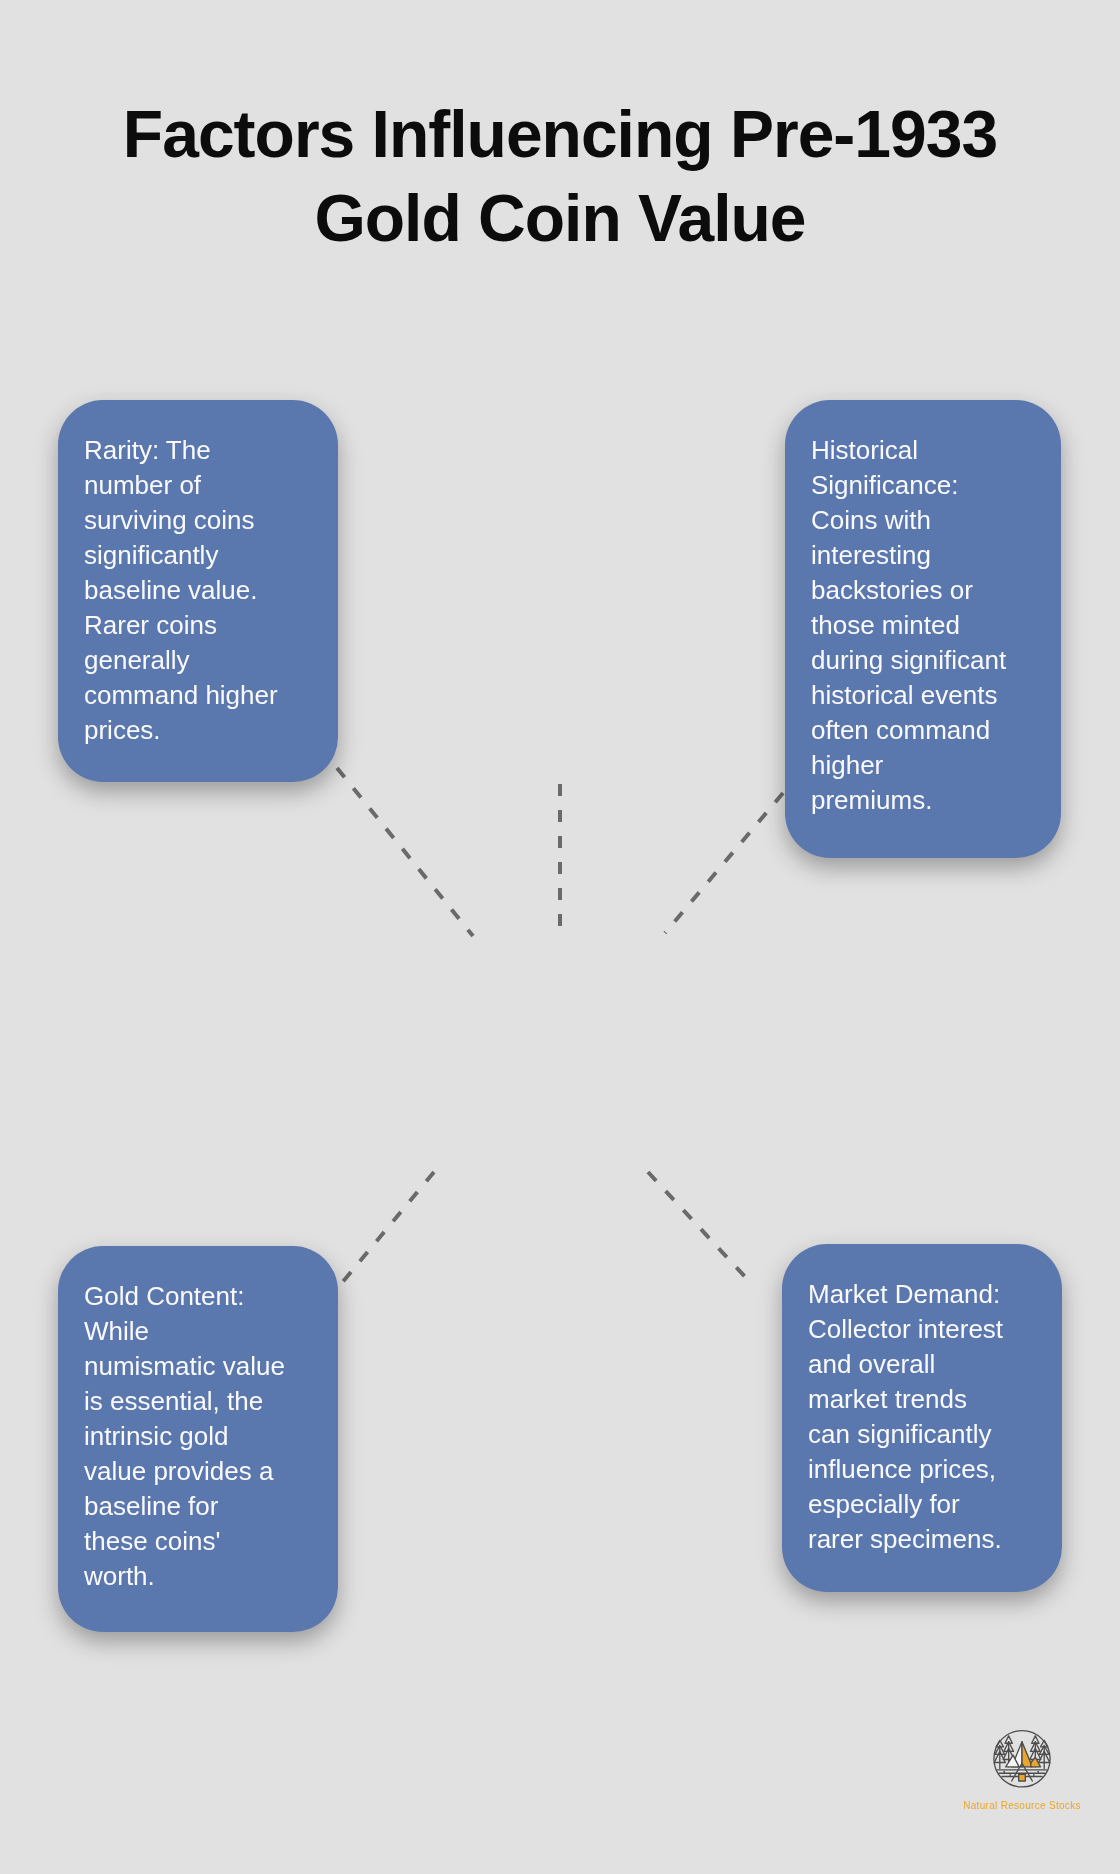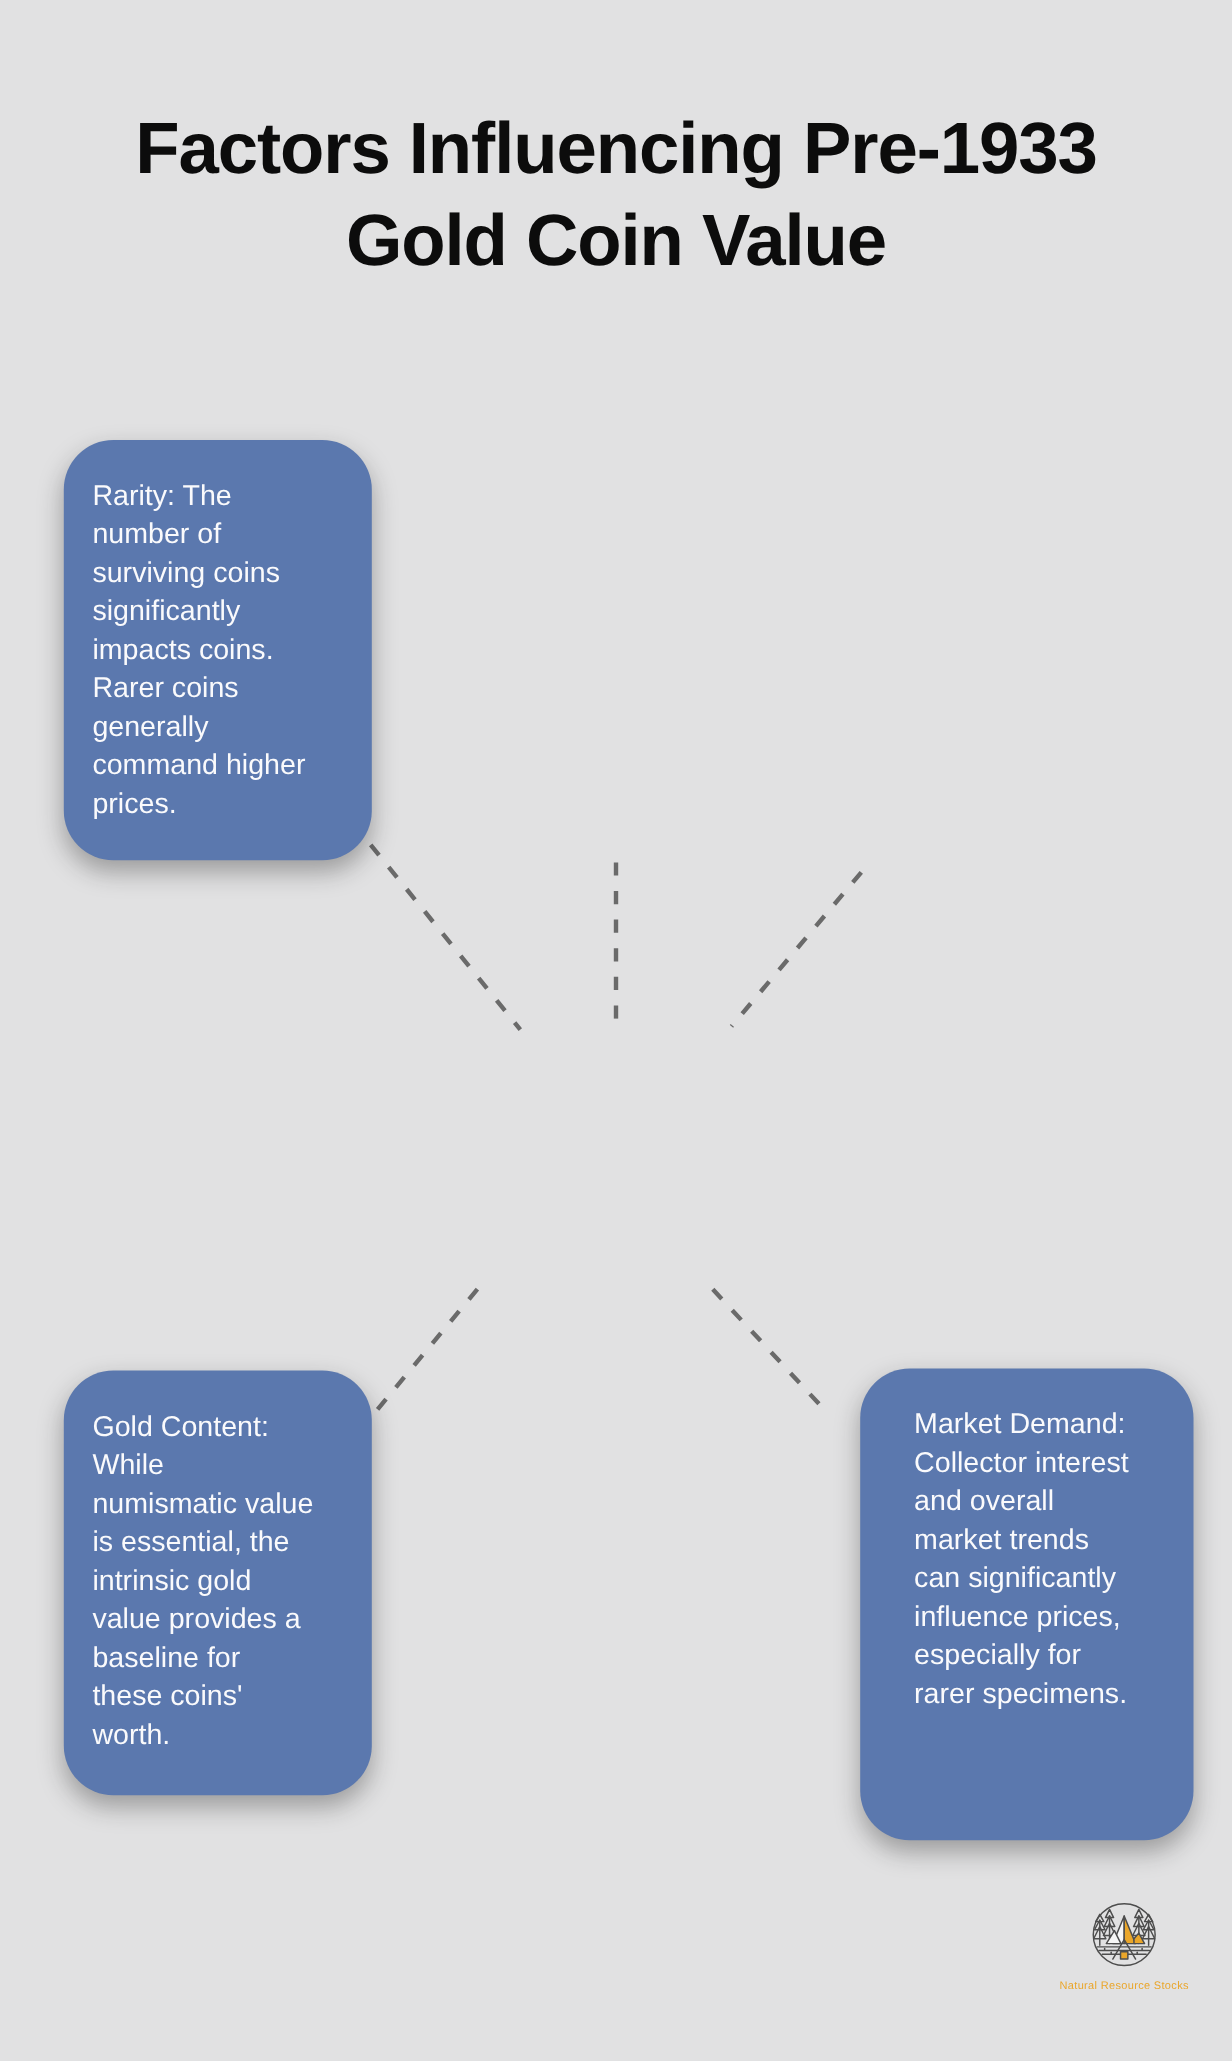--- a/index.html
+++ b/index.html
@@ -61,21 +61,21 @@
     padding:33px 26px;
     color:var(--card-text);
     font-size:26px;
     line-height:35px;
     white-space:pre-line;
   }
   .card-1{left:58px;  top:400px;  width:280px; height:382px;}
   .card-2{left:418px; top:400px;  width:280px; height:382px;}
   .card-3{left:785px; top:400px;  width:276px; height:458px;}
   .card-4{left:58px;  top:1246px; width:280px; height:386px;}
-  .card-5{left:782px; top:1244px; width:280px; height:429px;padding-left:23px;}
+  .card-5{left:782px; top:1244px; width:280px; height:348px;}
   .center-node{
     position:absolute;
     left:388px; top:934px;
     width:350px; height:238px;
     background:var(--center-bg);
     border-radius:40px;
     box-shadow:0 10px 22px rgba(0,0,0,0.18);
     display:flex;
     align-items:center;
     justify-content:center;
@@ -116,28 +116,41 @@
     <line x1="783" y1="793" x2="665" y2="933"></line>
     <line x1="434" y1="1172" x2="336" y2="1290"></line>
     <line x1="648" y1="1172" x2="748" y2="1280"></line>
   </svg>
 
   <div class="factor-card card-1">
     <p>Rarity: The
 number of
 surviving coins
 significantly
-impacts coins.
+baseline value.
 Rarer coins
 generally
 command higher
 prices.</p>
   </div>
 
 
+  <div class="factor-card card-3">
+    <p>Historical
+Significance:
+Coins with
+interesting
+backstories or
+those minted
+during significant
+historical events
+often command
+higher
+premiums.</p>
+  </div>
 
   <div class="factor-card card-4">
     <p>Gold Content:
 While
 numismatic value
 is essential, the
 intrinsic gold
 value provides a
 baseline for
 these coins'

